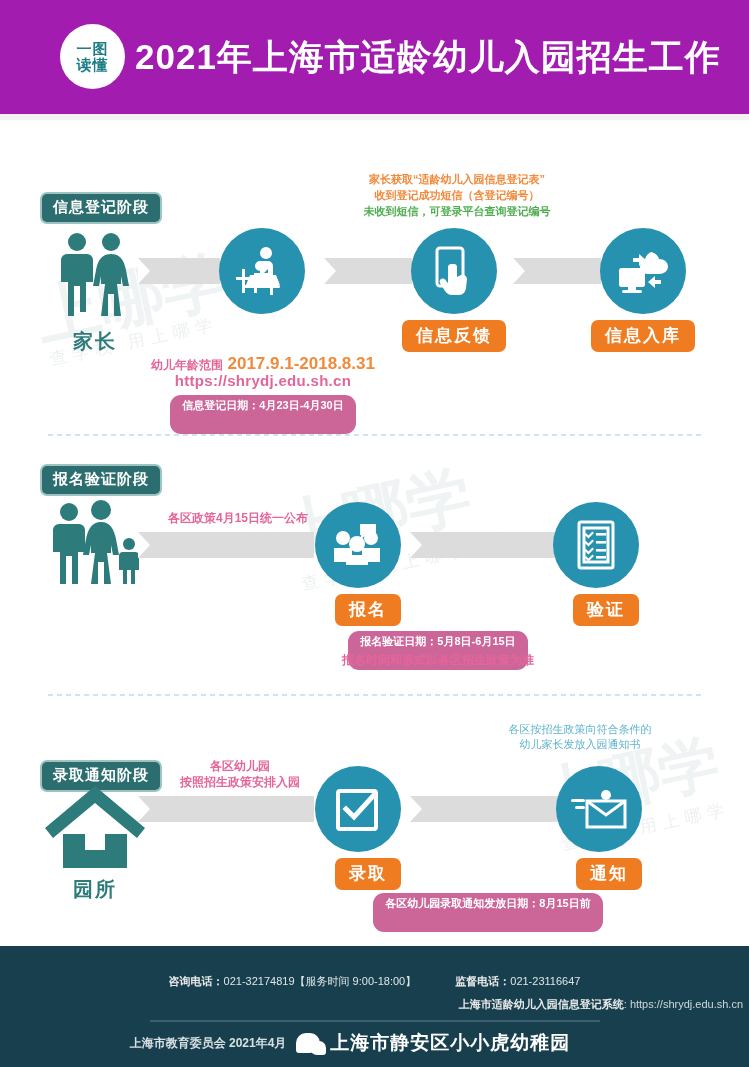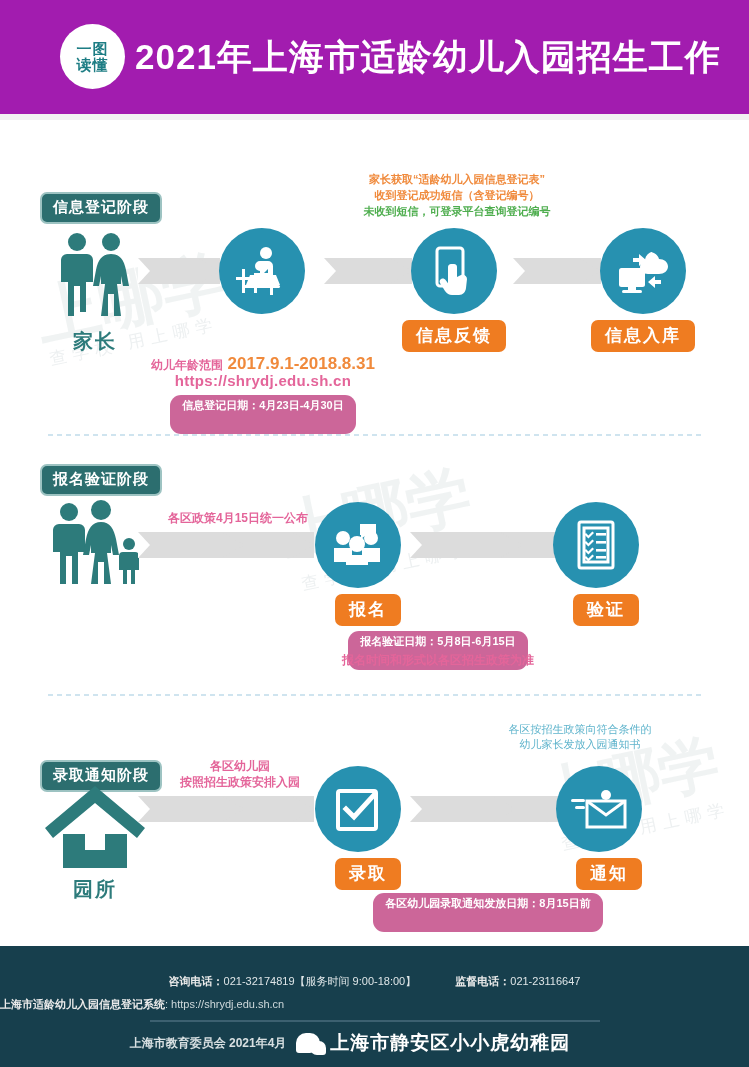--- a/index.html
+++ b/index.html
@@ -108,21 +108,21 @@
   }
 
   
   .footer{
     position:absolute;left:0;top:946px;width:749px;height:121px;background:#173f4d;text-decoration:underline;
   }
   .foot-line1{position:absolute;top:25px;width:749px;text-align:center;}
   .foot-line1 .l{color:#eaeaea;font-size:11px;font-weight:bold;margin:0 18px;}
   .foot-line1 .l .v{font-weight:normal;color:#dfe6e8;}
   .foot-line2{
-    position:absolute;top:51px;width:743px;text-align:left;color:#eaeaea;
+    position:absolute;top:51px;width:743px;text-align:right;color:#eaeaea;
     font-size:11px;font-weight:bold;
   }
   .foot-line2 .v{font-weight:normal;color:#cfd9dc;}
   .foot-rule{position:absolute;left:150px;top:74px;width:450px;height:2px;background:#3c6070;}
   .foot-line3{
     position:absolute;top:84px;width:700px;text-align:center;
     display:flex;align-items:center;justify-content:center;gap:10px;
   }
   .foot-org{color:#d8e0e2;font-size:12px;font-weight:bold;}
   .wechat{

